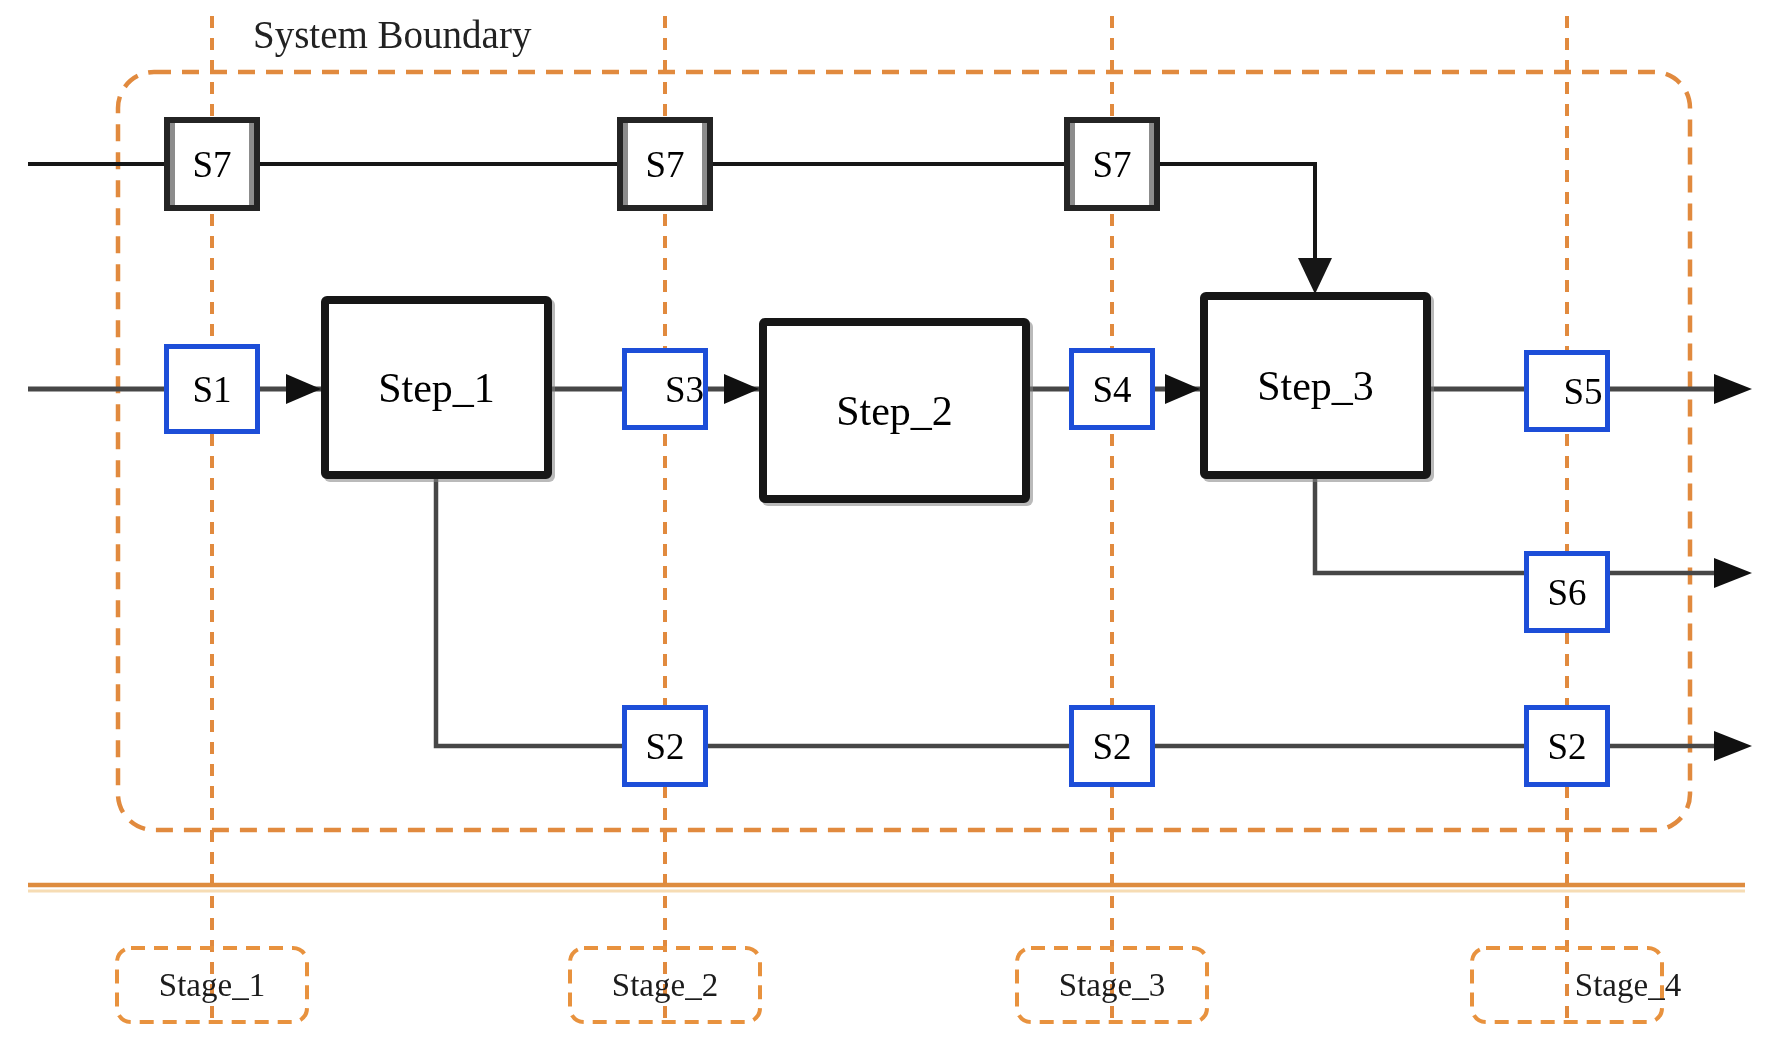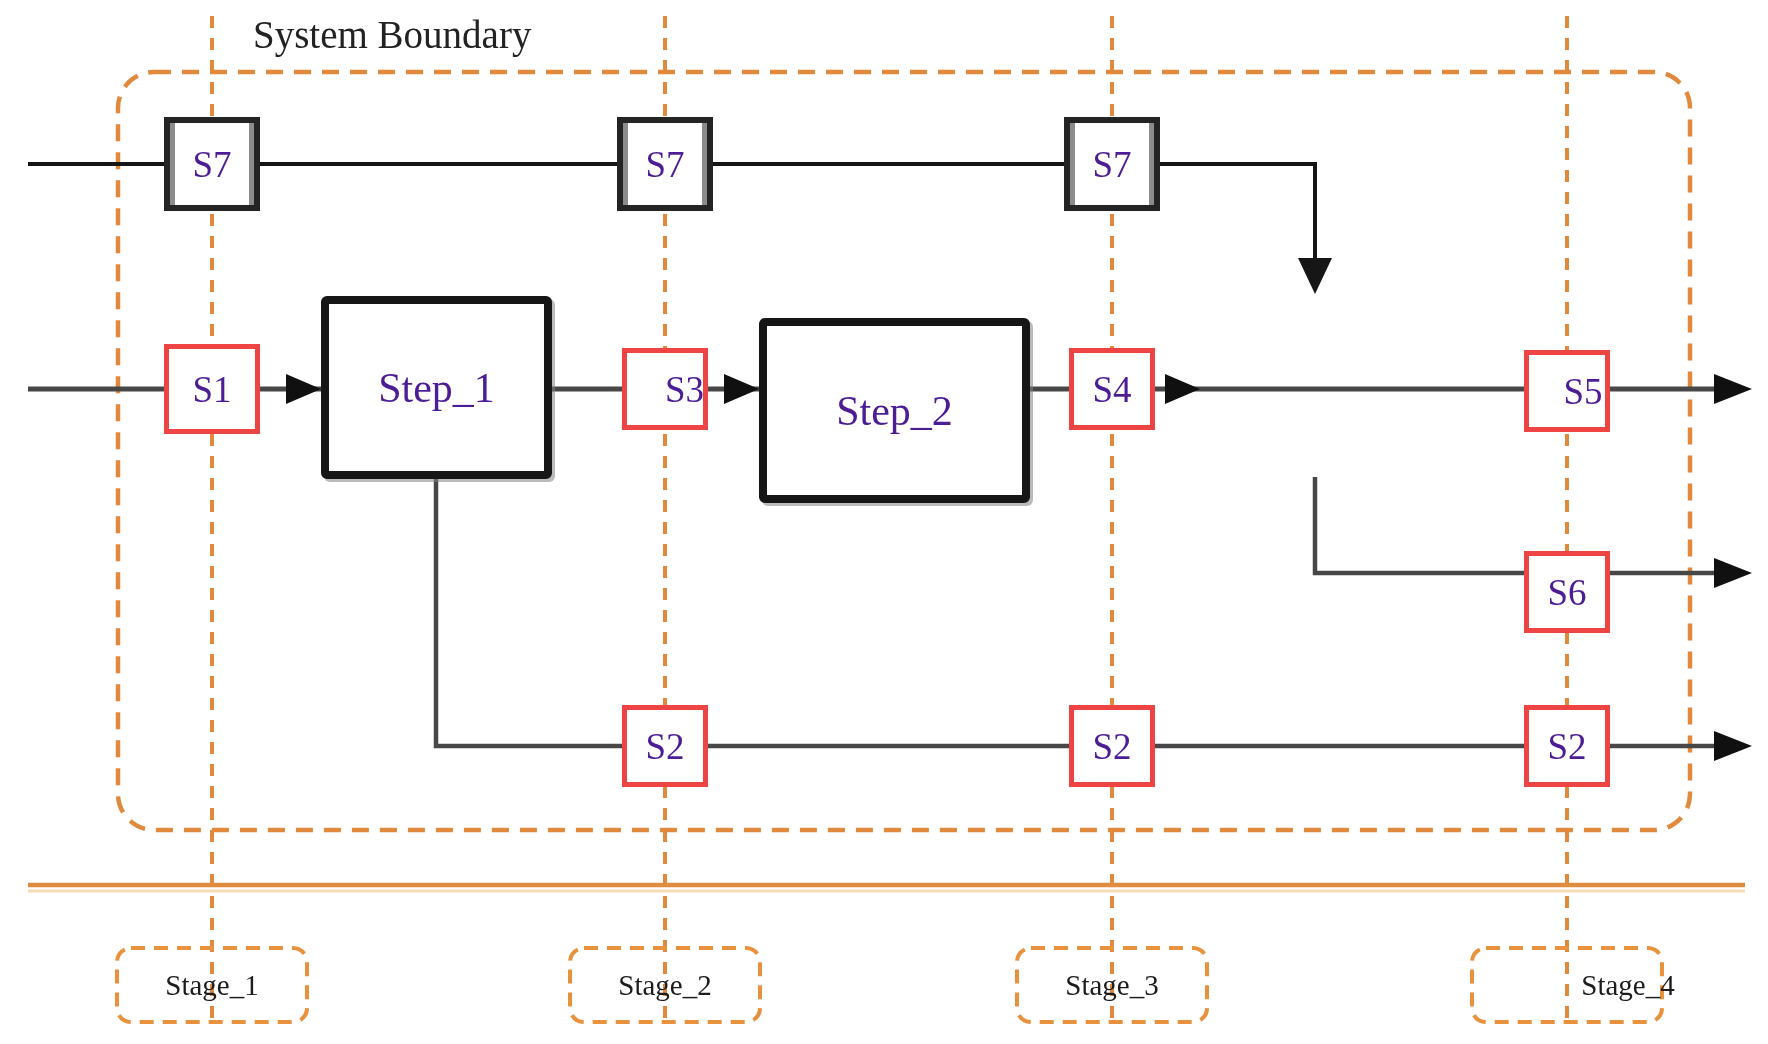--- a/index.html
+++ b/index.html
@@ -8,44 +8,44 @@
     width:1768px;height:1044px;
     background:#ffffff;
     font-family:"Liberation Serif", serif;
     overflow:hidden;
   }
   .layer{position:absolute;left:0;top:0;}
   .node{
     position:absolute;
     display:flex;align-items:center;justify-content:center;
     background:#ffffff;
-    color:#4c1d95;
+    color:#000000;
     box-sizing:border-box;
     text-align:center;
     line-height:1;
   }
   .sbox{
-    border:5px solid #ef4444;
+    border:5px solid #1d4ed8;
     font-size:37px;
   }
   .s7box{
     border:6px solid #242424;
     box-shadow: inset 5px 0 0 #8c8c8c, inset -5px 0 0 #8c8c8c;
     font-size:37px;
   }
   .stepbox{
     border:8px solid #161616;
     border-radius:6px;
     font-size:42px;
     box-shadow:3px 3px 0 rgba(130,130,130,.55);
   }
   .stagelabel{
     position:absolute;
     display:flex;align-items:center;justify-content:center;
-    font-size:29px;color:#1c1c1c;
+    font-size:33px;color:#1c1c1c;
     background:transparent;
     line-height:1;
   }
   .title{
     position:absolute;
     font-size:39px;
     color:#222222;
     white-space:nowrap;
   }
 </style>
@@ -96,20 +96,21 @@
   <div class="node sbox" style="left:164px;top:344px;width:96px;height:90px;">S1</div>
 
   <div class="node stepbox" style="left:321px;top:296px;width:231px;height:183px;">Step_1</div>
 
   <div class="node sbox" style="left:622px;top:348px;width:86px;height:82px;padding-left:39px;">S3</div>
 
   <div class="node stepbox" style="left:759px;top:294px;width:271px;height:185px;margin-top:24px;">Step_2</div>
 
   <div class="node sbox" style="left:1069px;top:348px;width:86px;height:82px;">S4</div>
 
+  <div class="node stepbox" style="left:1200px;top:292px;width:231px;height:187px;">Step_3</div>
 
   <div class="node sbox" style="left:1524px;top:350px;width:86px;height:82px;padding-left:32px;">S5</div>
 
   <div class="node sbox" style="left:1524px;top:532px;width:86px;height:82px;margin-top:19px;">S6</div>
 
   <div class="node sbox" style="left:622px;top:705px;width:86px;height:82px;">S2</div>
   <div class="node sbox" style="left:1069px;top:705px;width:86px;height:82px;">S2</div>
   <div class="node sbox" style="left:1524px;top:705px;width:86px;height:82px;">S2</div>
 
   <div class="stagelabel" style="left:117px;top:948px;width:190px;height:74px;">Stage_1</div>

